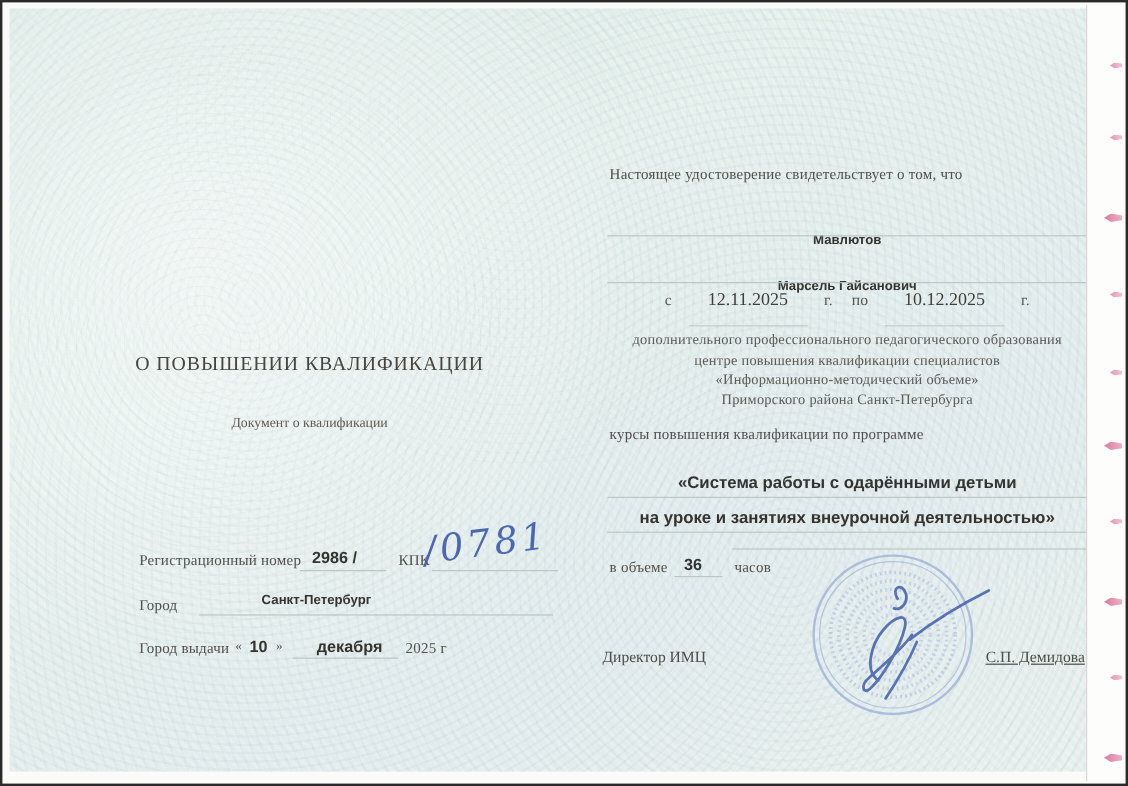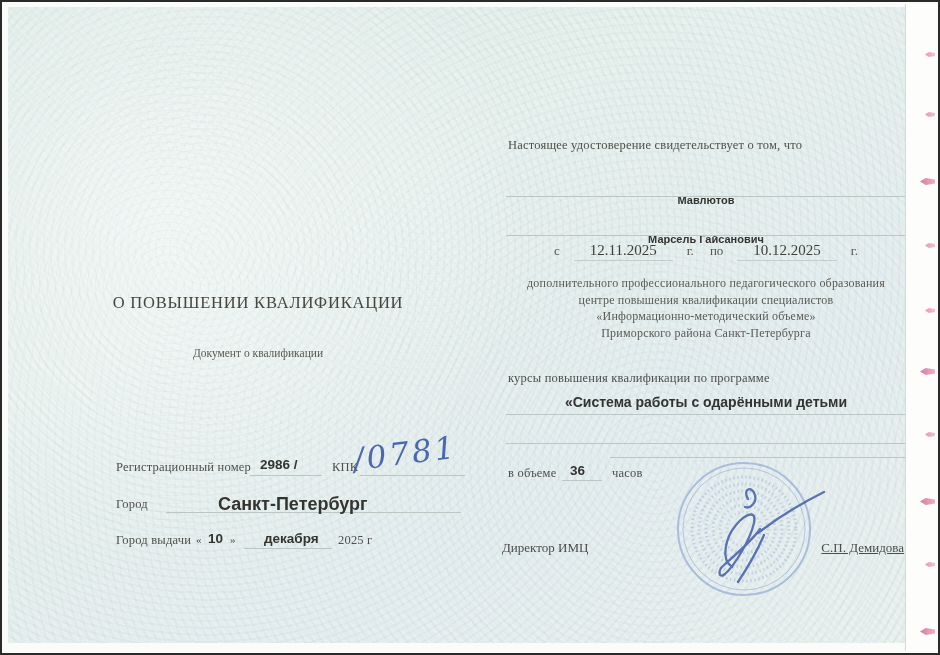--- a/index.html
+++ b/index.html
@@ -53,21 +53,21 @@
 
   
   .rcol { position:absolute; left:492px; top:0; width:412px; height:636px; }
   .rcol .center { text-align:center; width:100%; left:0; }
   .name-val { font-size:11px;margin-top:25px; }
   .course-val { font-size:14px; }
   .inst { position:absolute; top:268px; left:0; width:100%; text-align:center;
           font-size:12px; line-height:16.5px; color:#5b5a54; letter-spacing:.2px; }
   .period { position:absolute; top:235px; left:0; width:100%; text-align:center;
             font-size:15px; color:#3e3e3a; }
-  .period .date { display:inline-block; border-bottom:1px solid #c3cdc9; padding:0 16px 1px; margin:0 6px; }
+  .period .date { display:inline-block; border-bottom:1px solid #c3cdc9; padding:0 16px 12px; margin:0 6px; }
   .period .lbl { font-size:13px; color:#55544e; padding:0 8px; }
 
   .seal-svg { position:absolute; left:630px; top:430px; }
 </style>
 </head>
 <body>
 
 <div class="frame">
 
   <div class="paper">
@@ -80,21 +80,21 @@
 
     <div class="txt serif-sm" style="left:108px; top:453px;">Регистрационный номер</div>
     <div class="uline" style="left:242px; top:468px; width:72px;"></div>
     <div class="txt filled" style="left:252px; top:450px; font-size:13.5px;">2986 /</div>
     <div class="txt serif-sm" style="left:324px; top:453px;">КПК</div>
     <div class="uline" style="left:352px; top:468px; width:105px;"></div>
     <div class="handwritten">/0781</div>
 
     <div class="txt serif-sm" style="left:108px; top:490px;">Город</div>
     <div class="uline" style="left:158px; top:505px; width:295px;"></div>
-    <div class="txt filled" style="left:210px; top:487px; font-size:18px;">Санкт-Петербург</div>
+    <div class="txt filled" style="left:210px; top:487px; font-size:11px;">Санкт-Петербург</div>
 
     <div class="txt serif-sm" style="left:108px; top:526px;">Город выдачи</div>
     <div class="txt serif-sm" style="left:188px; top:526px; font-size:11px;">«</div>
     <div class="txt filled" style="left:200px; top:524px; font-size:13.5px;">10</div>
     <div class="txt serif-sm" style="left:222px; top:526px; font-size:11px;">»</div>
     <div class="uline" style="left:236px; top:541px; width:88px;"></div>
     <div class="txt filled" style="left:256px; top:524px; font-size:13.5px;">декабря</div>
     <div class="txt serif-sm" style="left:330px; top:526px;">2025 г</div>
 
     <div class="rcol">
@@ -110,25 +110,26 @@
         <span class="lbl">с</span><span class="date">12.11.2025</span><span class="lbl">г.</span><span class="lbl">по</span><span class="date">10.12.2025</span><span class="lbl">г.</span>
       </div>
 
       <div class="inst">
         <div>дополнительного профессионального педагогического образования</div>
         <div>центре повышения квалификации специалистов</div>
         <div>«Информационно-методический объеме»</div>
         <div>Приморского района Санкт-Петербурга</div>
       </div>
 
-      <div class="txt serif-sm" style="left:8px; top:364px;">курсы повышения квалификации по программе</div>
+      <div class="txt serif-sm" style="left:8px; top:348px;">курсы повышения квалификации по программе</div>
 
       <div class="txt filled center course-val" style="top:387px;">«Система работы с одарёнными детьми</div>
       <div class="uline" style="left:6px; top:407px; width:404px;"></div>
 
+      <div class="txt filled center course-val" style="top:416px;">на уроке и занятиях внеурочной деятельностью»</div>
       <div class="uline" style="left:6px; top:436px; width:404px;"></div>
       <div class="uline" style="left:110px; top:450px; width:300px;"></div>
 
       <div class="txt serif-sm" style="left:8px; top:459px;">в объеме</div>
       <div class="uline" style="left:62px; top:473px; width:40px;"></div>
       <div class="txt filled" style="left:70px; top:456px; font-size:13.5px;">36</div>
       <div class="txt serif-sm" style="left:112px; top:459px;">часов</div>
 
       <div class="txt" style="left:2px; top:533px; font-size:13px; color:#4c4c48;">Директор ИМЦ</div>
       <div class="txt" style="right:8px; top:533px; font-size:13px; color:#4c4c48;text-decoration:underline;">С.П. Демидова</div>

